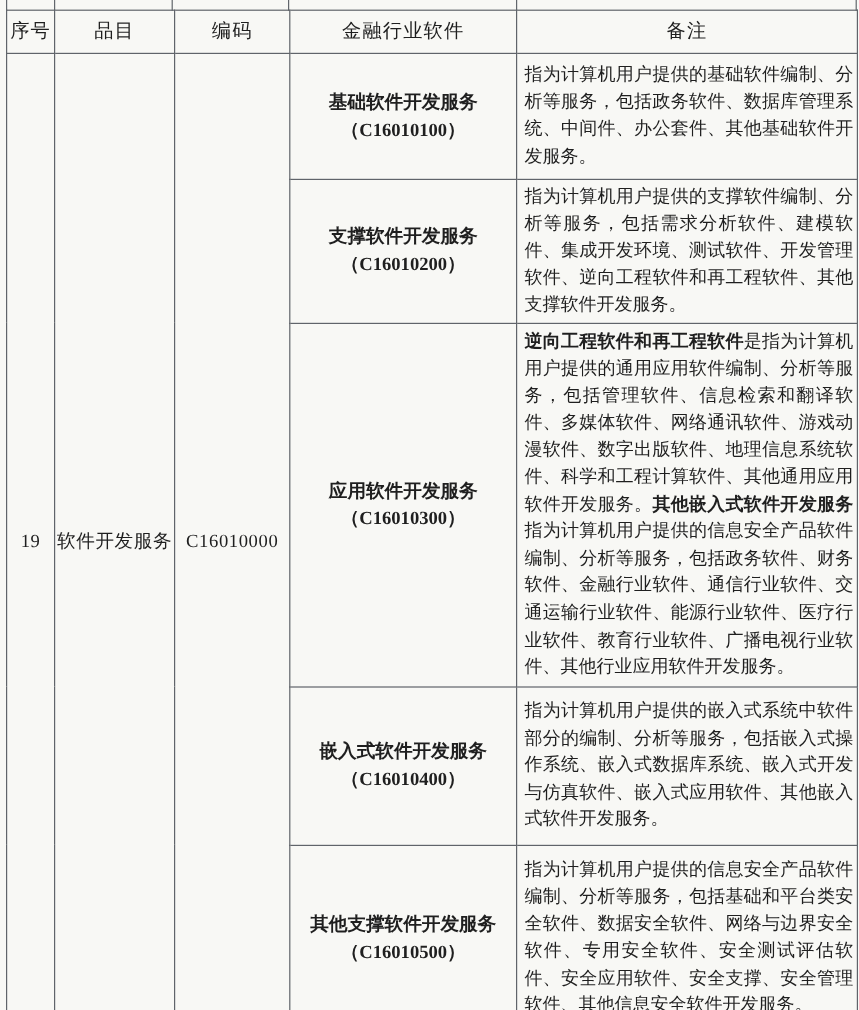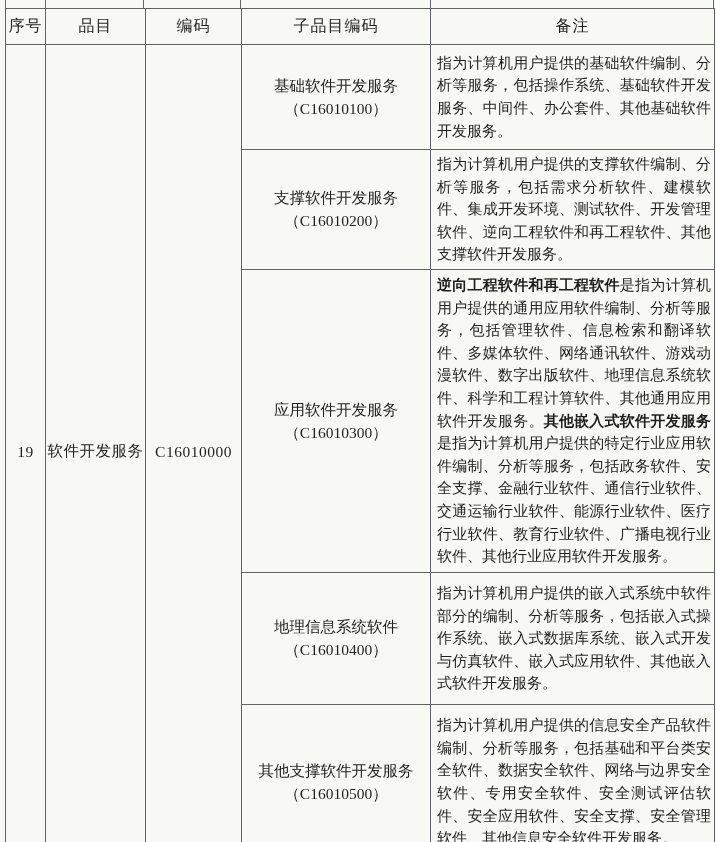--- a/index.html
+++ b/index.html
@@ -61,20 +61,21 @@
     vertical-align: middle;
     font-size: 15.5px;
     letter-spacing: 0.5px;
   }
   td.c-sub {
     text-align: center;
     vertical-align: middle;
     font-size: 15.5px;
     line-height: 23px;
     padding: 2px 2px;
+    font-weight: bold;
   }
   td.c-remark {
     vertical-align: middle;
     font-size: 15px;
     line-height: 22.6px;
     padding: 3px 3px 3px 6px;
     text-align: justify;
     text-justify: inter-character;
   }
   td.c-remark .bold {
@@ -99,52 +100,52 @@
       <col style="width:100px">
       <col style="width:96px">
       <col style="width:189px">
       <col style="width:284px">
     </colgroup>
     <thead>
       <tr>
         <th>序号</th>
         <th>品目</th>
         <th>编码</th>
-        <th>子品目编码</th>
+        <th>金融行业软件</th>
         <th>备注</th>
       </tr>
     </thead>
     <tbody id="table-body">
         <tr>
           <td rowspan="5" class="c-fixed">19</td>
           <td rowspan="5" class="c-fixed">软件开发服务</td>
           <td rowspan="5" class="c-fixed">C16010000</td>
           <td class="c-sub">
             <div>基础软件开发服务</div>
             <div>（C16010100）</div>
           </td>
-          <td class="c-remark"><span>指为计算机用户提供的基础软件编制、分析等服务，包括操作系统、基础软件开发服务、中间件、办公套件、其他基础软件开发服务。</span></td>
+          <td class="c-remark"><span>指为计算机用户提供的基础软件编制、分析等服务，包括政务软件、数据库管理系统、中间件、办公套件、其他基础软件开发服务。</span></td>
         </tr>
         <tr>
           <td class="c-sub">
             <div>支撑软件开发服务</div>
             <div>（C16010200）</div>
           </td>
           <td class="c-remark"><span>指为计算机用户提供的支撑软件编制、分析等服务，包括需求分析软件、建模软件、集成开发环境、测试软件、开发管理软件、逆向工程软件和再工程软件、其他支撑软件开发服务。</span></td>
         </tr>
         <tr>
           <td class="c-sub">
             <div>应用软件开发服务</div>
             <div>（C16010300）</div>
           </td>
-          <td class="c-remark"><span class="bold">逆向工程软件和再工程软件</span><span>是指为计算机用户提供的通用应用软件编制、分析等服务，包括管理软件、信息检索和翻译软件、多媒体软件、网络通讯软件、游戏动漫软件、数字出版软件、地理信息系统软件、科学和工程计算软件、其他通用应用软件开发服务。</span><span class="bold">其他嵌入式软件开发服务</span><span>是指为计算机用户提供的特定行业应用软件编制、分析等服务，包括政务软件、安全支撑、金融行业软件、通信行业软件、交通运输行业软件、能源行业软件、医疗行业软件、教育行业软件、广播电视行业软件、其他行业应用软件开发服务。</span></td>
+          <td class="c-remark"><span class="bold">逆向工程软件和再工程软件</span><span>是指为计算机用户提供的通用应用软件编制、分析等服务，包括管理软件、信息检索和翻译软件、多媒体软件、网络通讯软件、游戏动漫软件、数字出版软件、地理信息系统软件、科学和工程计算软件、其他通用应用软件开发服务。</span><span class="bold">其他嵌入式软件开发服务</span><span>指为计算机用户提供的信息安全产品软件编制、分析等服务，包括政务软件、财务软件、金融行业软件、通信行业软件、交通运输行业软件、能源行业软件、医疗行业软件、教育行业软件、广播电视行业软件、其他行业应用软件开发服务。</span></td>
         </tr>
         <tr>
           <td class="c-sub">
-            <div>地理信息系统软件</div>
+            <div>嵌入式软件开发服务</div>
             <div>（C16010400）</div>
           </td>
           <td class="c-remark"><span>指为计算机用户提供的嵌入式系统中软件部分的编制、分析等服务，包括嵌入式操作系统、嵌入式数据库系统、嵌入式开发与仿真软件、嵌入式应用软件、其他嵌入式软件开发服务。</span></td>
         </tr>
         <tr>
           <td class="c-sub">
             <div>其他支撑软件开发服务</div>
             <div>（C16010500）</div>
           </td>
           <td class="c-remark"><span>指为计算机用户提供的信息安全产品软件编制、分析等服务，包括基础和平台类安全软件、数据安全软件、网络与边界安全软件、专用安全软件、安全测试评估软件、安全应用软件、安全支撑、安全管理软件、其他信息安全软件开发服务。</span></td>

